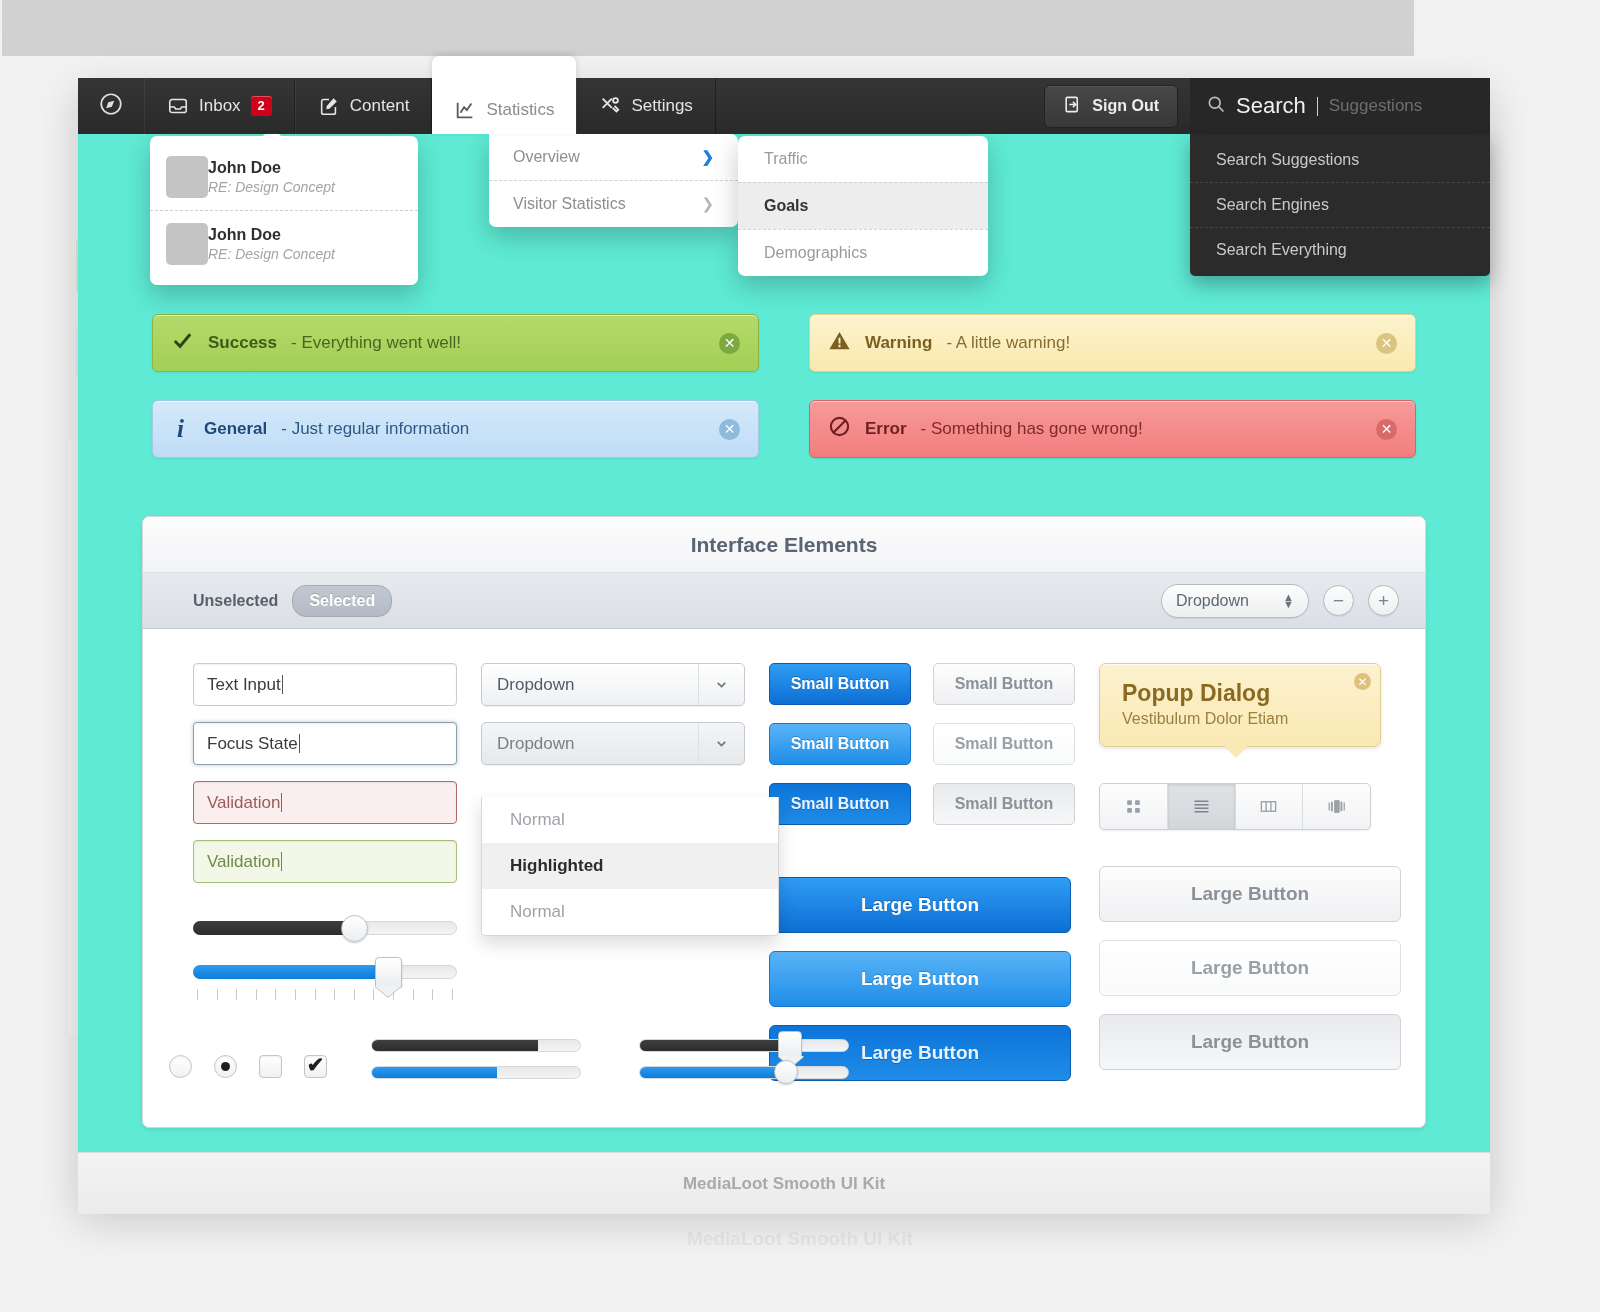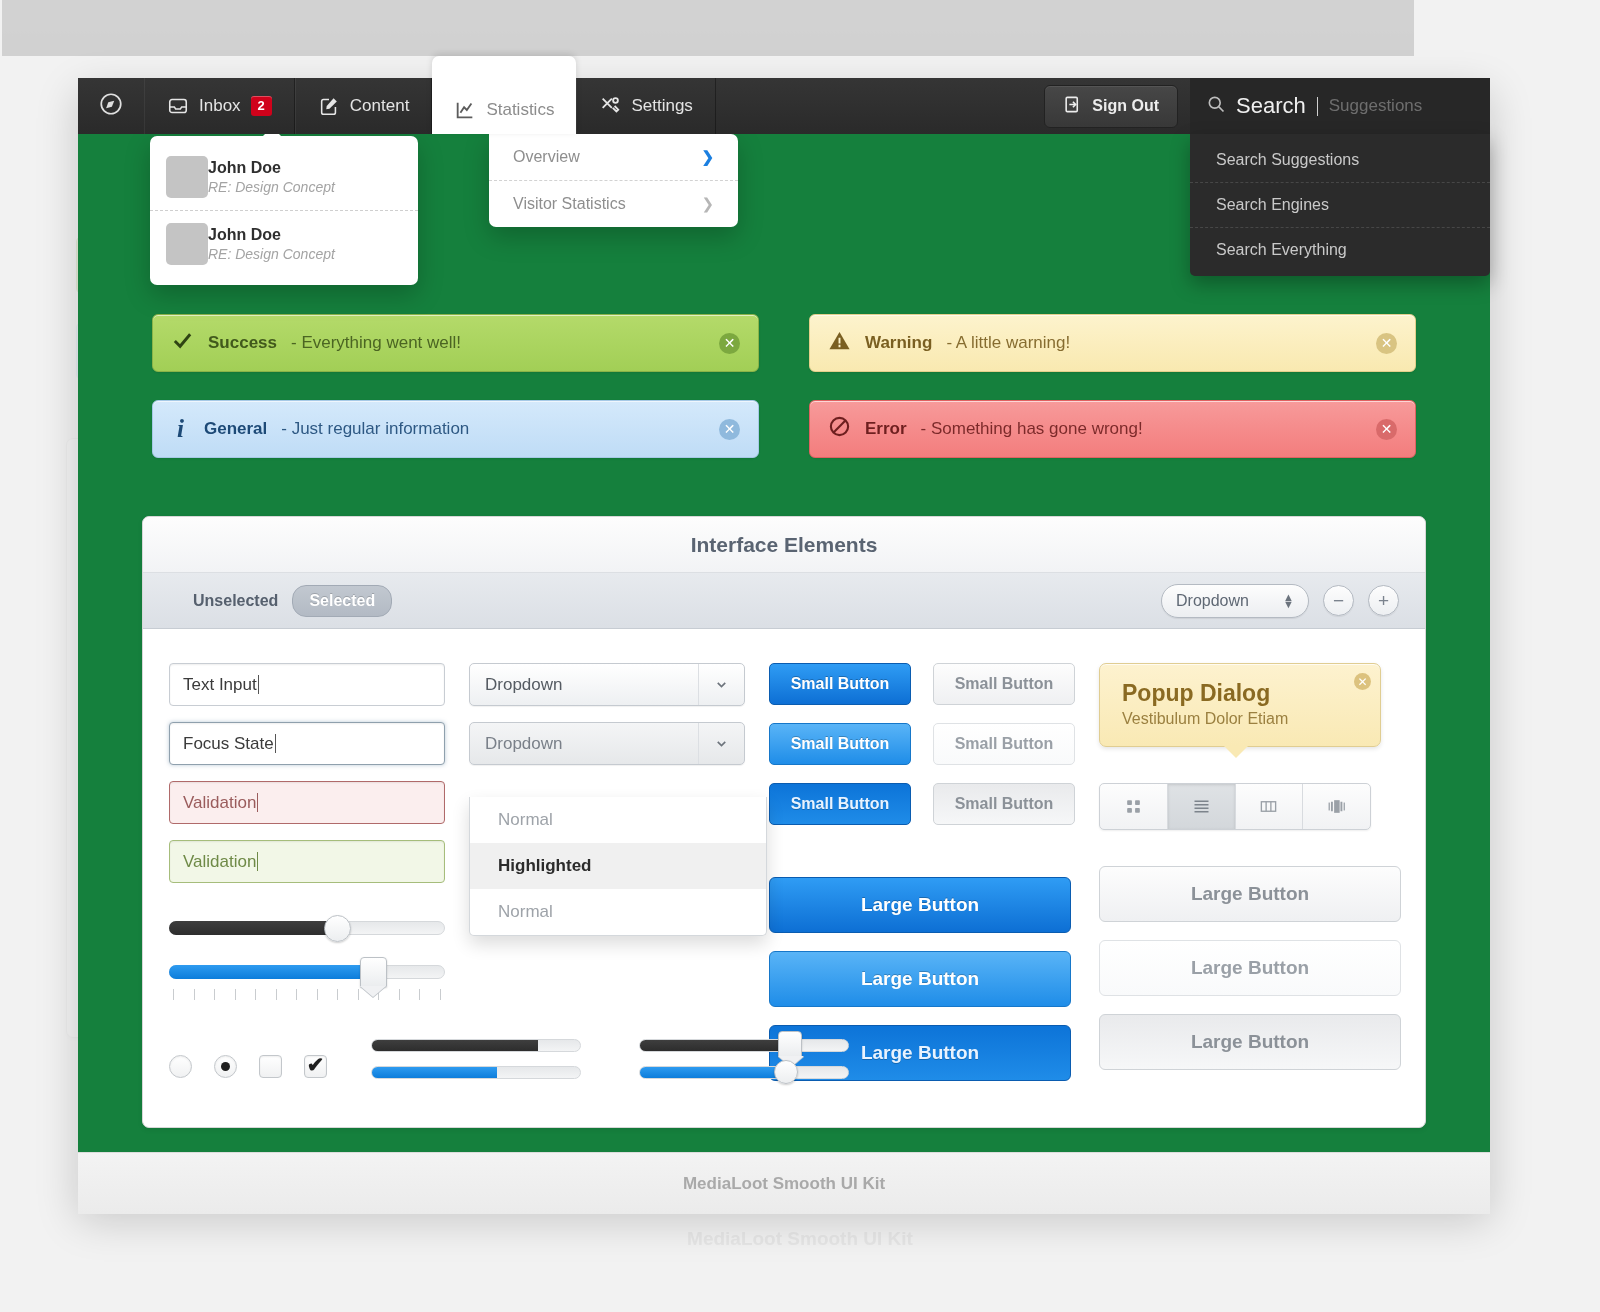--- a/index.html
+++ b/index.html
@@ -16,21 +16,21 @@
     width:1600px; height:1312px;
     opacity:.16; filter: blur(.4px);
     transform: scale(1.0);
     pointer-events:none;
   }
 
   
   .app {
     position:absolute; left:78px; top:78px;
     width:1412px; height:1128px;
-    background:#15803d;
+    background:#5eead4;
     box-shadow: 0 14px 40px rgba(0,0,0,.18);
     overflow:visible;
   }
 
   
   .navbar {
     position:relative;
     height:56px;
     background:#2e2e2e;
     background-image: linear-gradient(#353535,#2a2a2a);
@@ -211,21 +211,21 @@
     box-shadow:0 1px 1px rgba(0,0,0,.07);
   }
   .tb-stepper {
     width:31px;height:31px;border-radius:50%;
     border:1px solid #b4bac2;background:linear-gradient(#fdfdfd,#edeff2);
     display:flex;align-items:center;justify-content:center;
     font-size:19px;color:#7b838e;cursor:pointer;
     box-shadow:0 1px 1px rgba(0,0,0,.07);
   }
 
-  .panel-body { display:flex; padding:34px 26px 44px 26px; gap:24px; }
+  .panel-body { display:flex; padding:34px 26px 44px 26px; gap:24px;margin-left:24px; }
   .col { display:flex; flex-direction:column; }
   .col-inputs { width:300px; }
   .col-drops  { width:300px; position:relative; }
   .col-btns   { width:312px; }
   .col-misc   { width:300px; }
 
   .txtin {
     height:43px; border:1px solid #c8cdd3; border-radius:4px;
     background:#fff; display:flex; align-items:center; padding:0 13px;
     font-size:17px; color:#3b3b3b; margin-bottom:16px; cursor:text;
@@ -478,20 +478,25 @@
     <div class="dd-item">
       <span>Overview</span>
       <span class="chev blue">❯</span>
     </div>
     <div class="dd-item">
       <span>Visitor Statistics</span>
       <span class="chev">❯</span>
     </div>
   </div>
 
+  <div class="dd" id="sub-dd">
+    <div class="sub-item">Traffic</div>
+    <div class="sub-item hl">Goals</div>
+    <div class="sub-item">Demographics</div>
+  </div>
 
   <div class="body-area">
 
     <div class="alerts">
 
       <div class="alert a-success">
         <span>
           <svg width="23" height="23" viewBox="0 0 24 24" fill="none" stroke="#2f4413" stroke-width="3">
               <path d="M4 12.5l5.5 5.5L20 5.5"></path>
             </svg>

